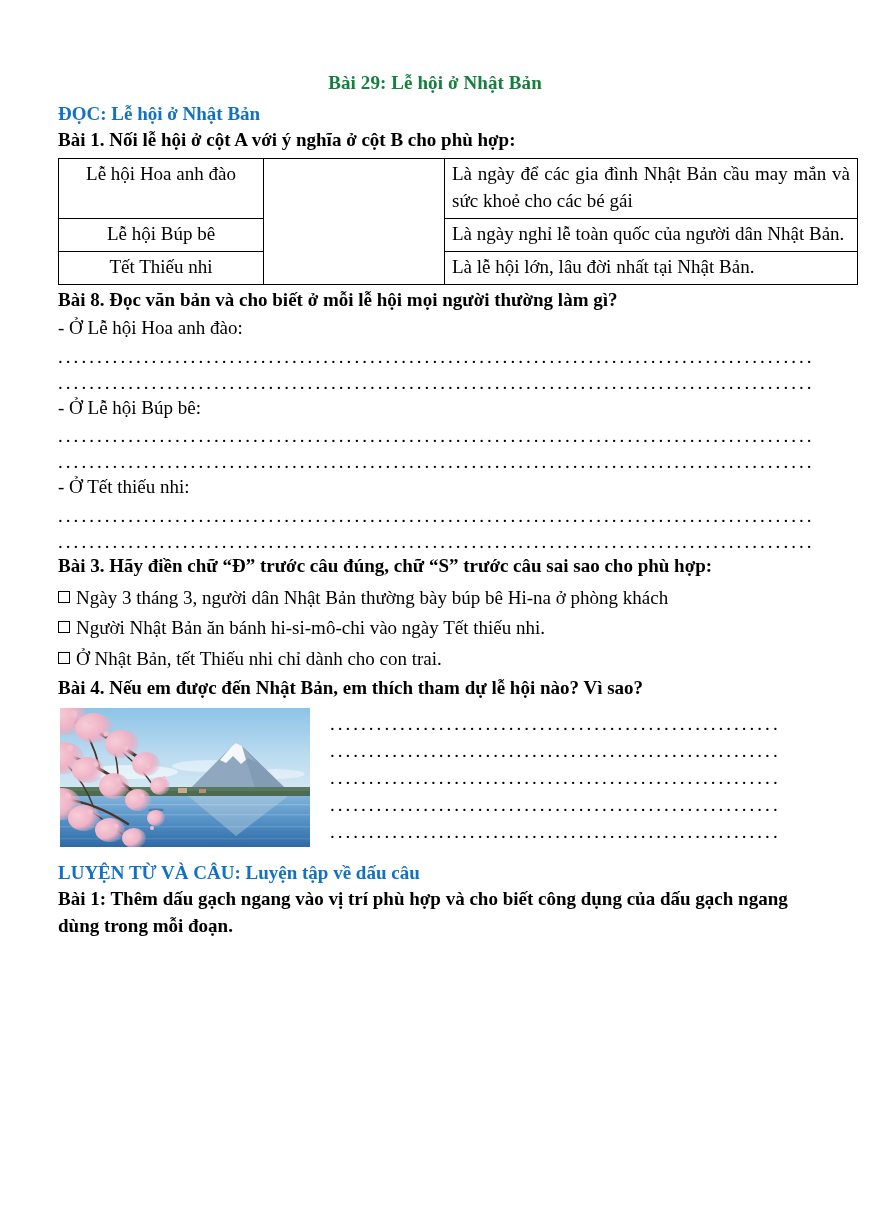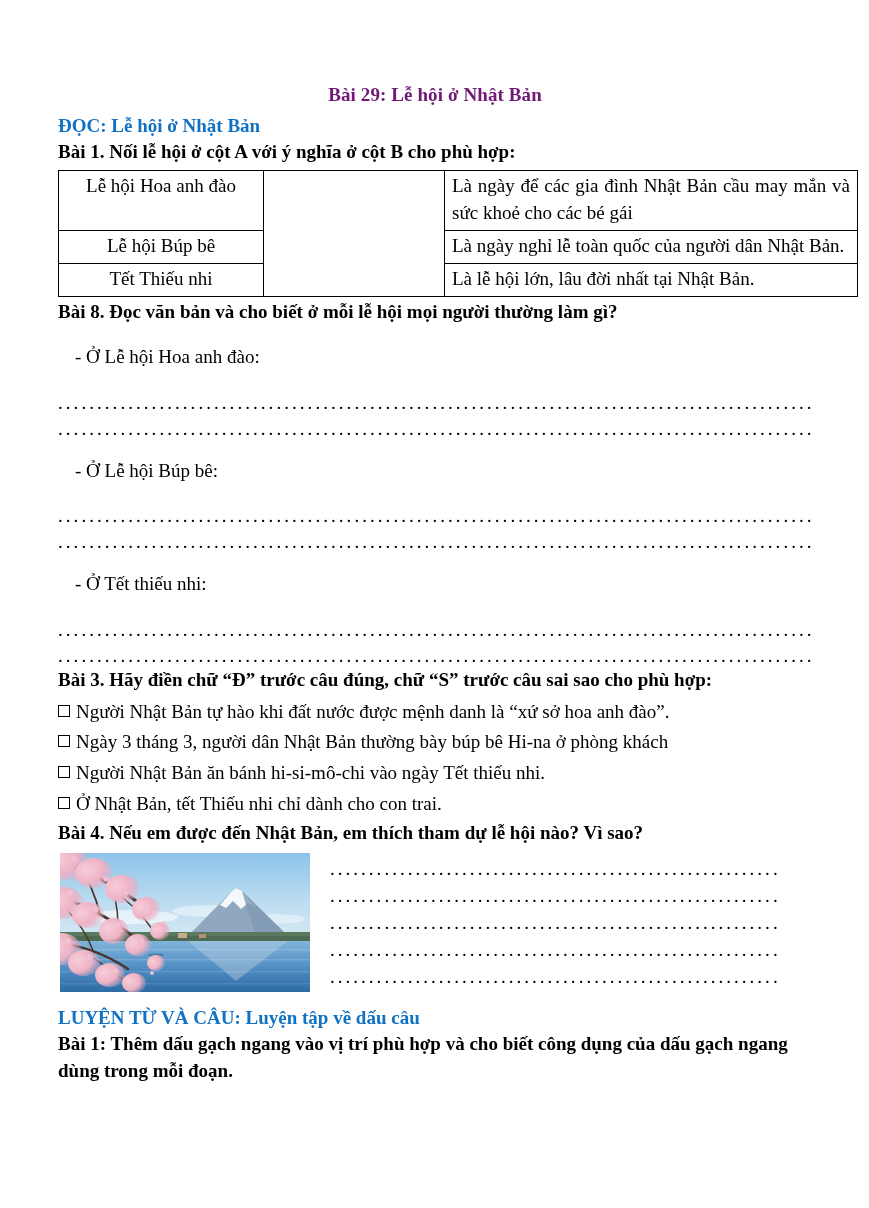--- a/index.html
+++ b/index.html
@@ -28,23 +28,23 @@
     left: 58px;
     top: 70px;
     width: 754px;
   }
 
   
   .doc-title {
     text-align: center;
     font-weight: bold;
     font-size: 19px;
-    color: #701a75;
+    color: #15803d;
     line-height: 1.35;
-    margin: 12px 0 4px 0;
+    margin: 0 0 4px 0;
     letter-spacing: 0.1px;
   }
   .section-heading {
     font-weight: bold;
     font-size: 19px;
     color: #1172C3;
     line-height: 1.45;
     margin: 0;
   }
   .ex-heading {
@@ -52,21 +52,21 @@
     font-size: 19px;
     color: #000000;
     line-height: 1.42;
     margin: 0;
   }
 
   
   .body-line {
     font-size: 19px;
     line-height: 1.45;
-    margin: 17px;
+    margin: 0;
   }
   .cb-line {
     font-size: 19px;
     line-height: 1.62;
     margin: 0;
     white-space: nowrap;
   }
   .cb-box {
     display: inline-block;
     width: 12px;
@@ -192,23 +192,20 @@
     <div class="dots">...................................................................................................................</div>
     <div class="dots">...................................................................................................................</div>
 
     <div class="body-line">- Ở Tết thiếu nhi:</div>
     <div class="dots">...................................................................................................................</div>
     <div class="dots">...................................................................................................................</div>
 
     <div class="ex-heading">Bài 3. Hãy điền chữ “Đ” trước câu đúng, chữ “S” trước câu sai sao cho phù hợp:</div>
     <div class="gap-sm"></div>
 
-    <div class="cb-line">
-      <span class="cb-box"></span><span>Người Nhật Bản tự hào khi đất nước được mệnh danh là “xứ sở hoa anh đào”.</span>
-    </div>
     <div class="cb-line">
       <span class="cb-box"></span><span>Ngày 3 tháng 3, người dân Nhật Bản thường bày búp bê Hi-na ở phòng khách</span>
     </div>
     <div class="cb-line">
       <span class="cb-box"></span><span>Người Nhật Bản ăn bánh hi-si-mô-chi vào ngày Tết thiếu nhi.</span>
     </div>
     <div class="cb-line">
       <span class="cb-box"></span><span>Ở Nhật Bản, tết Thiếu nhi chỉ dành cho con trai.</span>
     </div>
 

